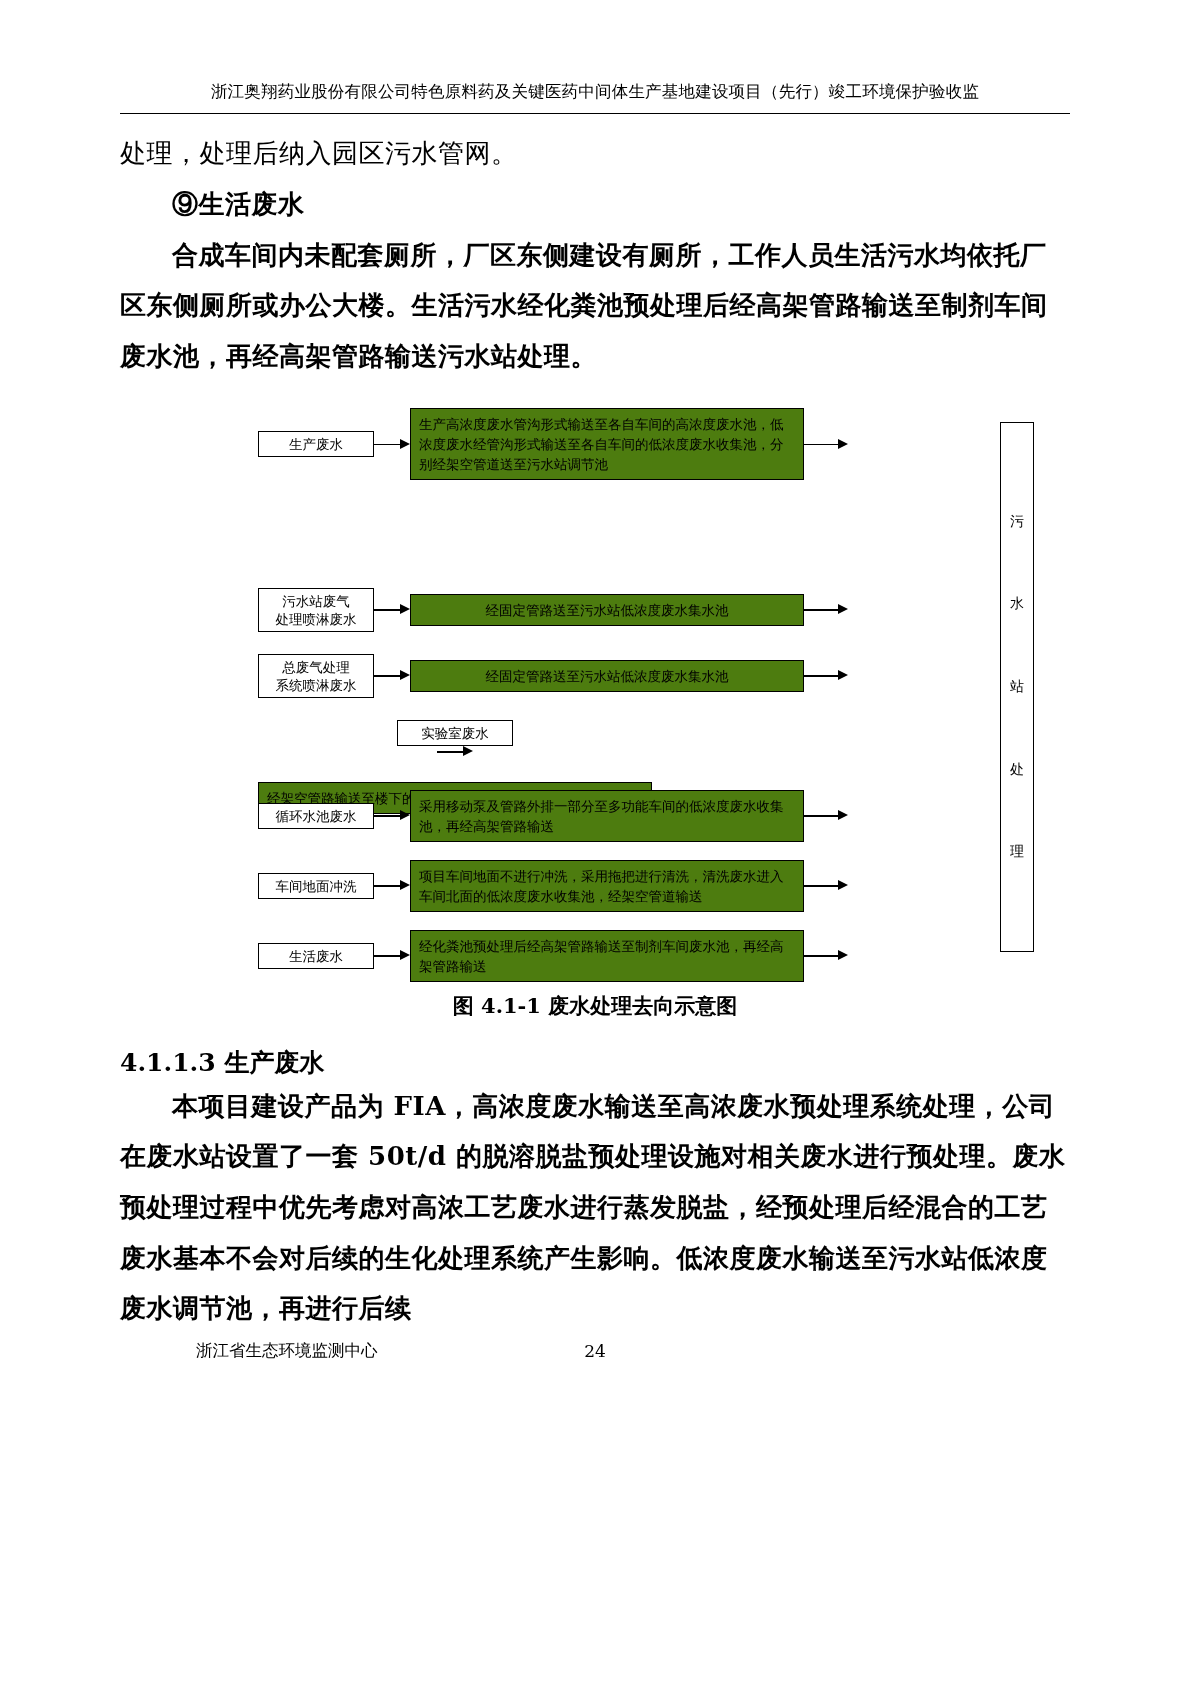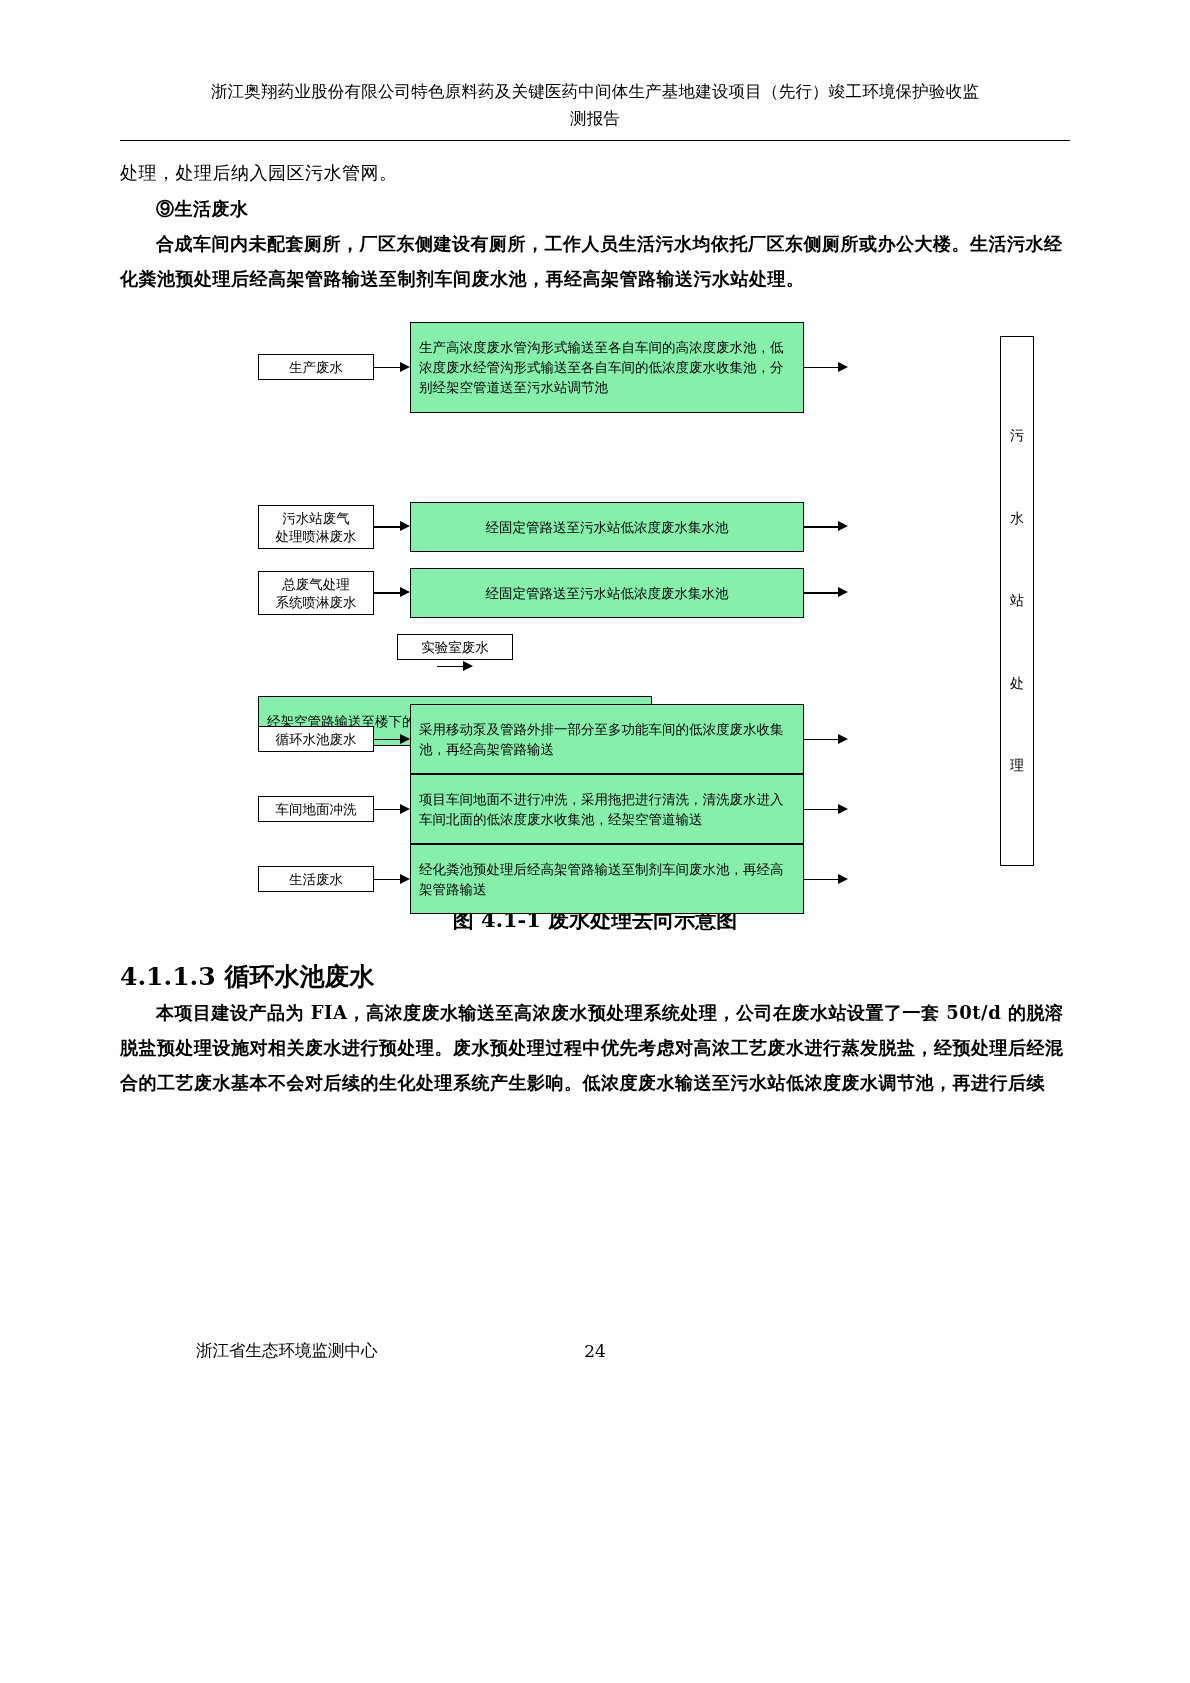--- a/index.html
+++ b/index.html
@@ -30,21 +30,21 @@
     letter-spacing: 0.2px;
     font-family: "DejaVu Serif", "Liberation Serif", serif;
   }
   .header-rule {
     border: 0;
     border-top: 1.2px solid #000;
     margin: 8px 0 0 0;
     width: 100%;
   }
   .body-text {
-    font-size: 18px;
+    font-size: 26px;
     line-height: 1.95;
     letter-spacing: 0.5px;
     margin: 0;
   }
   .p-first {
     margin-top: 14px;
   }
   .indent2 {
     text-indent: 2em;
     font-weight: bold;
@@ -104,22 +104,22 @@
     border-top: 5.5px solid transparent;
     border-bottom: 5.5px solid transparent;
     border-left: 10px solid #000;
   }
   .desc-box {
     border: 1.1px solid #000;
     box-sizing: border-box;
     width: 394px;
     font-size: 13.5px;
     line-height: 1.5;
-    padding: 14px 8px;
-    background: #86efac;
+    padding: 5px 8px;
+    background: #4d7c0f;
   }
   .desc-box.c { text-align: center; }
   .arrow-right {
     position: relative;
     width: 46px;
     height: 12px;
     flex: 0 0 46px;
   }
   .arrow-right .shaft {
     position: absolute;
@@ -189,21 +189,20 @@
     font-size: 17px;
   }
 </style>
 </head>
 <body>
 
 <div class="page">
 
   <div class="header">
     <div>浙江奥翔药业股份有限公司特色原料药及关键医药中间体生产基地建设项目（先行）竣工环境保护验收监</div>
-    <div>测报告</div>
   </div>
   <hr class="header-rule">
 
   <p class="body-text p-first">处理，处理后纳入园区污水管网。</p>
 
   <p class="body-text indent2">⑨生活废水</p>
 
   <p class="body-text indent2">合成车间内未配套厕所，厂区东侧建设有厕所，工作人员生活污水均依托厂区东侧厕所或办公大楼。生活污水经化粪池预处理后经高架管路输送至制剂车间废水池，再经高架管路输送污水站处理。</p>
 
   <div class="figure-wrap">
@@ -309,21 +308,21 @@
         <span>站</span>
         <span>处</span>
         <span>理</span>
       </div>
 
     </div>
   </div>
 
   <div class="fig-caption">图 4.1-1  废水处理去向示意图</div>
 
-  <div class="section-head">4.1.1.3 循环水池废水</div>
+  <div class="section-head">4.1.1.3 生产废水</div>
 
   <p class="body-text indent2">本项目建设产品为 FIA，高浓度废水输送至高浓废水预处理系统处理，公司在废水站设置了一套 50t/d 的脱溶脱盐预处理设施对相关废水进行预处理。废水预处理过程中优先考虑对高浓工艺废水进行蒸发脱盐，经预处理后经混合的工艺废水基本不会对后续的生化处理系统产生影响。低浓度废水输送至污水站低浓度废水调节池，再进行后续</p>
 
   <div class="footer">
     <div class="footer-left">浙江省生态环境监测中心</div>
     <div class="footer-page">24</div>
   </div>
 
 </div>
 

